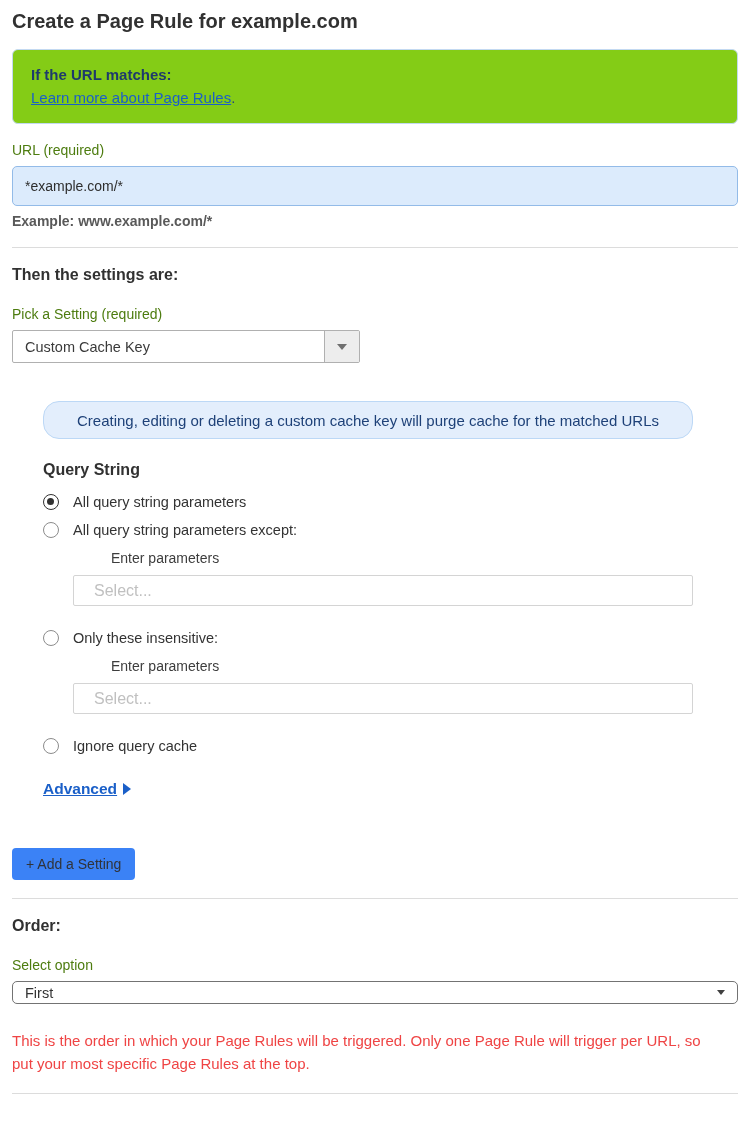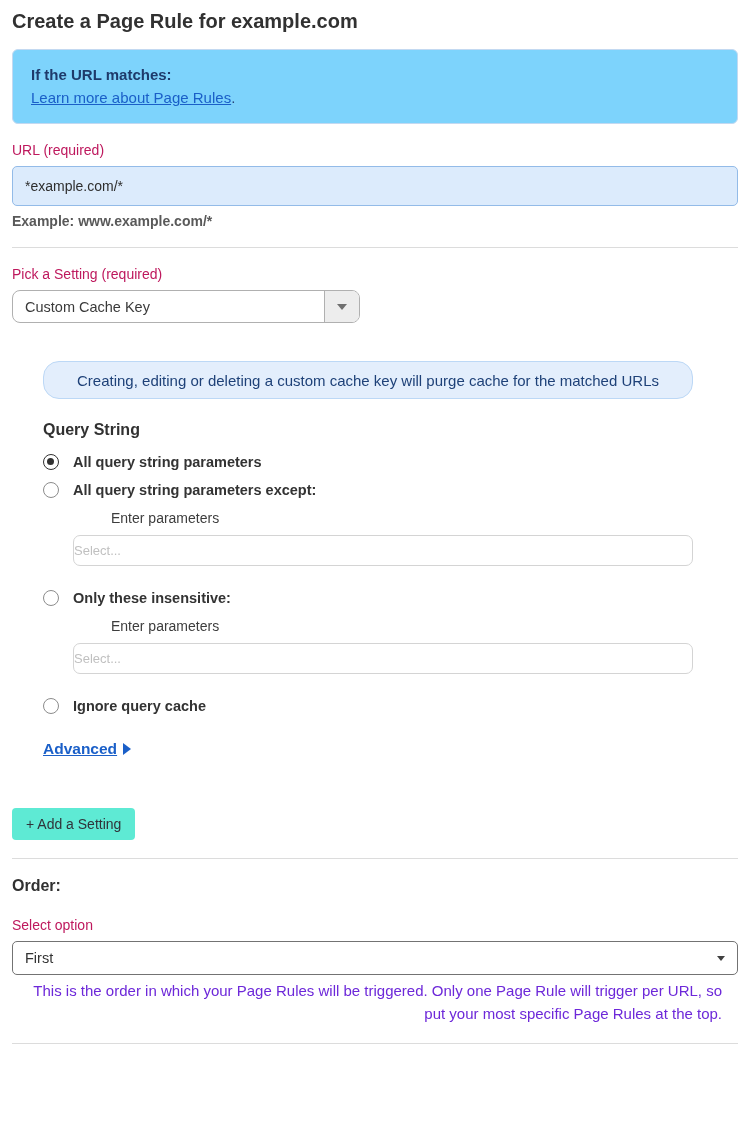--- a/index.html
+++ b/index.html
@@ -14,39 +14,39 @@
 
   .page-title {
     font-size: 20px;
     font-weight: bold;
     color: #313131;
     margin-bottom: 16px;
   }
 
   
   .info-box {
-    background: #7dd3fc;
+    background: #84cc16;
     border: 1px solid #c3d9f1;
     border-radius: 6px;
     padding: 13px 18px 14px 18px;
     color: #29457a;
     font-size: 15px;
     line-height: 23px;
     margin-bottom: 18px;
   }
   .info-box .info-heading { font-weight: bold; color: #1e3a6b; }
   .info-link {
     color: #1a5fc8;
     text-decoration: underline;
     cursor: pointer;
   }
 
   .field-label {
     font-size: 14px;
-    color: #be185d;
+    color: #4d7c0f;
     margin-bottom: 8px;
   }
 
   .url-input {
     display: block;
     width: 100%;
     height: 40px;
     background: #dcebfc;
     border: 1px solid #93bbe8;
     border-radius: 5px;
@@ -75,21 +75,21 @@
     color: #313131;
     margin-bottom: 22px;
   }
 
   
   .setting-select {
     display: inline-flex;
     width: 348px;
     height: 33px;
     border: 1px solid #b0b0b0;
-    border-radius: 8px;
+    border-radius: 2px;
     overflow: hidden;
     background: #ffffff;
     cursor: pointer;
     align-items: stretch;
     margin-bottom: 38px;
   }
   .setting-select .select-value {
     flex: 1;
     display: flex;
     align-items: center;
@@ -157,39 +157,38 @@
     position: absolute;
     left: 3px; top: 3px;
     width: 7px; height: 7px;
     border-radius: 50%;
     background: #313131;
   }
   .radio-label {
     margin-left: 14px;
     font-size: 14.5px;
     color: #333333;
-    font-weight: bold;
   }
 
   .sub-field { margin-left: 30px; margin-top: 4px; margin-bottom: 16px; }
   .sub-field .sub-label {
     font-size: 14px;
     color: #3d3d3d;
     margin-bottom: 9px;
     margin-left: 38px;
   }
   .param-input {
     display: block;
     width: 620px;
     height: 31px;
     border: 1px solid #d4d4d4;
-    border-radius: 7px;
-    padding: 0 0;
+    border-radius: 2px;
+    padding: 0 20px;
     font-family: "Liberation Sans", sans-serif;
-    font-size: 13px;
+    font-size: 16px;
     color: #333;
     outline: none;
   }
   .param-input::placeholder { color: #c0c0c0; }
   .spacer-sm { height: 8px; }
 
   .advanced-link {
     display: inline-flex;
     align-items: center;
     margin-left: 31px;
@@ -204,80 +203,80 @@
     width: 0; height: 0;
     border-top: 6px solid transparent;
     border-bottom: 6px solid transparent;
     border-left: 8px solid #1a5fc8;
     margin-left: 6px;
   }
 
   .add-setting-btn {
     display: inline-block;
     margin-top: 50px;
-    background: #5eead4;
+    background: #3b82f6;
     border: none;
     border-radius: 4px;
     padding: 8px 14px;
     font-family: "Liberation Sans", sans-serif;
     font-size: 14px;
     color: #30333a;
     cursor: pointer;
   }
 
   
   .order-select {
     position: relative;
     width: 100%;
-    height: 34px;
+    height: 23px;
     border: 1px solid #737373;
     border-radius: 5px;
     background: #ffffff;
     display: flex;
     align-items: center;
     padding: 0 12px;
     font-size: 14.5px;
     color: #333;
     cursor: pointer;
   }
   .order-select .caret-down {
     position: absolute;
     right: 12px;
     border-top-color: #404040;
     border-left-width: 4.5px;
     border-right-width: 4.5px;
     border-top-width: 5.5px;
   }
   .order-desc {
     font-size: 15px;
-    color: #6d28d9;
+    color: #ef4444;
     line-height: 23px;
-    margin-top: 4px;
+    margin-top: 25px;
     max-width: 710px;
-    text-align: right;
   }
 </style>
 </head>
 <body>
 
 <div class="page">
 
   <h1 class="page-title">Create a Page Rule for example.com</h1>
 
   <div class="info-box">
     <div class="info-heading">If the URL matches:</div>
     <div><a class="info-link">Learn more about Page Rules</a><span>.</span></div>
   </div>
 
   <div class="field-label">URL (required)</div>
   <input class="url-input" type="text" value="*example.com/*" style="">
   <div class="hint-text">Example: www.example.com/*</div>
 
   <hr class="divider">
 
+  <div class="section-heading">Then the settings are:</div>
 
   <div class="field-label">Pick a Setting (required)</div>
   <div class="setting-select">
     <div class="select-value">Custom Cache Key</div>
     <div class="select-arrow-box">
       <span class="caret-down"></span>
     </div>
   </div>
 
   <div class="cache-banner">Creating, editing or deleting a custom cache key will purge cache for the matched URLs</div>

